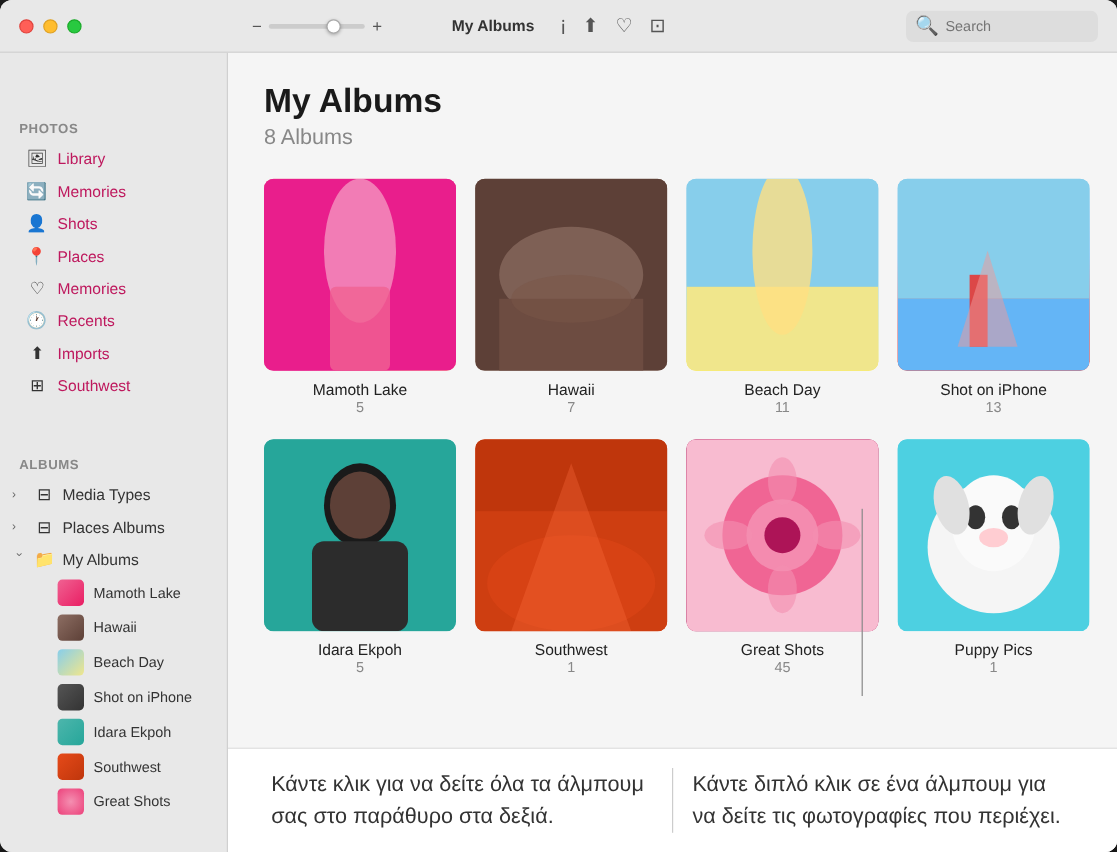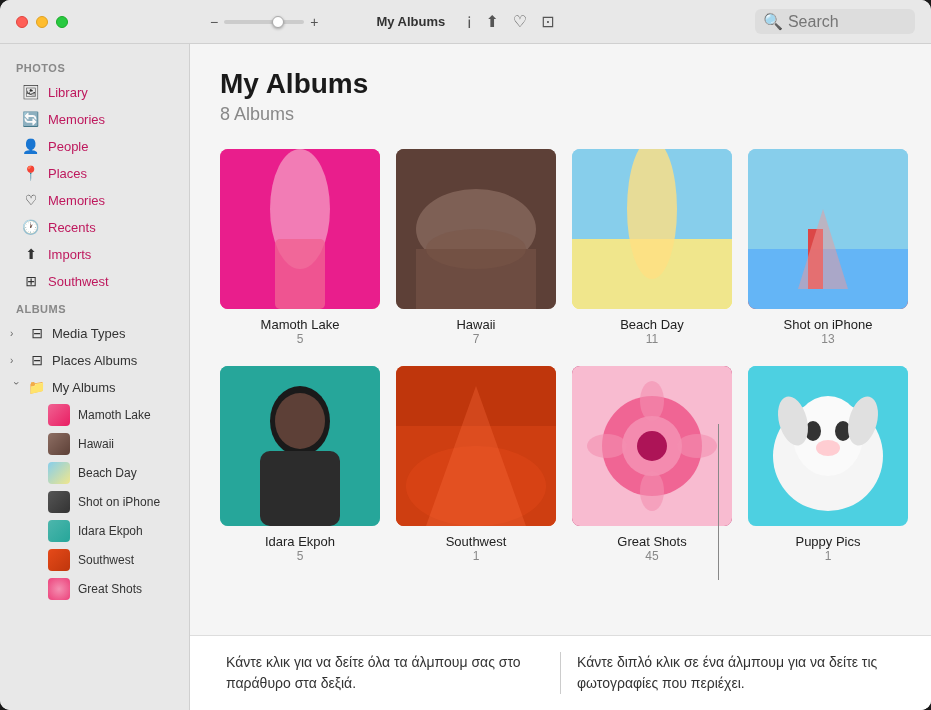--- a/index.html
+++ b/index.html
@@ -95,21 +95,21 @@
       border-radius: 6px;
       padding: 3px 8px;
       gap: 5px;
       width: 160px;
     }
 
     .search-box input {
       background: none;
       border: none;
       outline: none;
-      font-size: 16px;
+      font-size: 12px;
       color: #555;
       width: 120px;
     }
 
     .slider-area {
       position: absolute;
       left: 210px;
       display: flex;
       align-items: center;
       gap: 6px;
@@ -159,20 +159,21 @@
       padding: 10px 0;
     }
 
     .sidebar-section-label {
       font-size: 11px;
       font-weight: 600;
       color: #888;
       padding: 8px 16px 4px;
       text-transform: uppercase;
       letter-spacing: 0.5px;
+      margin-top: 40px;
     }
 
     .sidebar-item {
       display: flex;
       align-items: center;
       gap: 8px;
       padding: 4px 16px;
       cursor: pointer;
       border-radius: 6px;
       margin: 1px 6px;
@@ -337,21 +338,21 @@
     .tooltip-section {
       flex: 1;
       padding: 0 16px;
     }
 
     .tooltip-section:first-child {
       border-right: 1px solid #ccc;
     }
 
     .tooltip-text {
-      font-size: 14px;
+      font-size: 18px;
       color: #333;
       line-height: 1.5;
     }
 
     
     .vertical-indicator {
       position: absolute;
       left: 528px;
       top: 380px;
       bottom: 130px;
@@ -409,21 +410,21 @@
       <div class="sidebar-item">
         <span class="sidebar-item-icon">🖼</span>
         <span class="sidebar-item-label">Library</span>
       </div>
       <div class="sidebar-item">
         <span class="sidebar-item-icon">🔄</span>
         <span class="sidebar-item-label">Memories</span>
       </div>
       <div class="sidebar-item">
         <span class="sidebar-item-icon">👤</span>
-        <span class="sidebar-item-label">People</span>
+        <span class="sidebar-item-label">Shots</span>
       </div>
       <div class="sidebar-item">
         <span class="sidebar-item-icon">📍</span>
         <span class="sidebar-item-label">Places</span>
       </div>
       <div class="sidebar-item">
         <span class="sidebar-item-icon">♡</span>
         <span class="sidebar-item-label">Memories</span>
       </div>
       <div class="sidebar-item">

